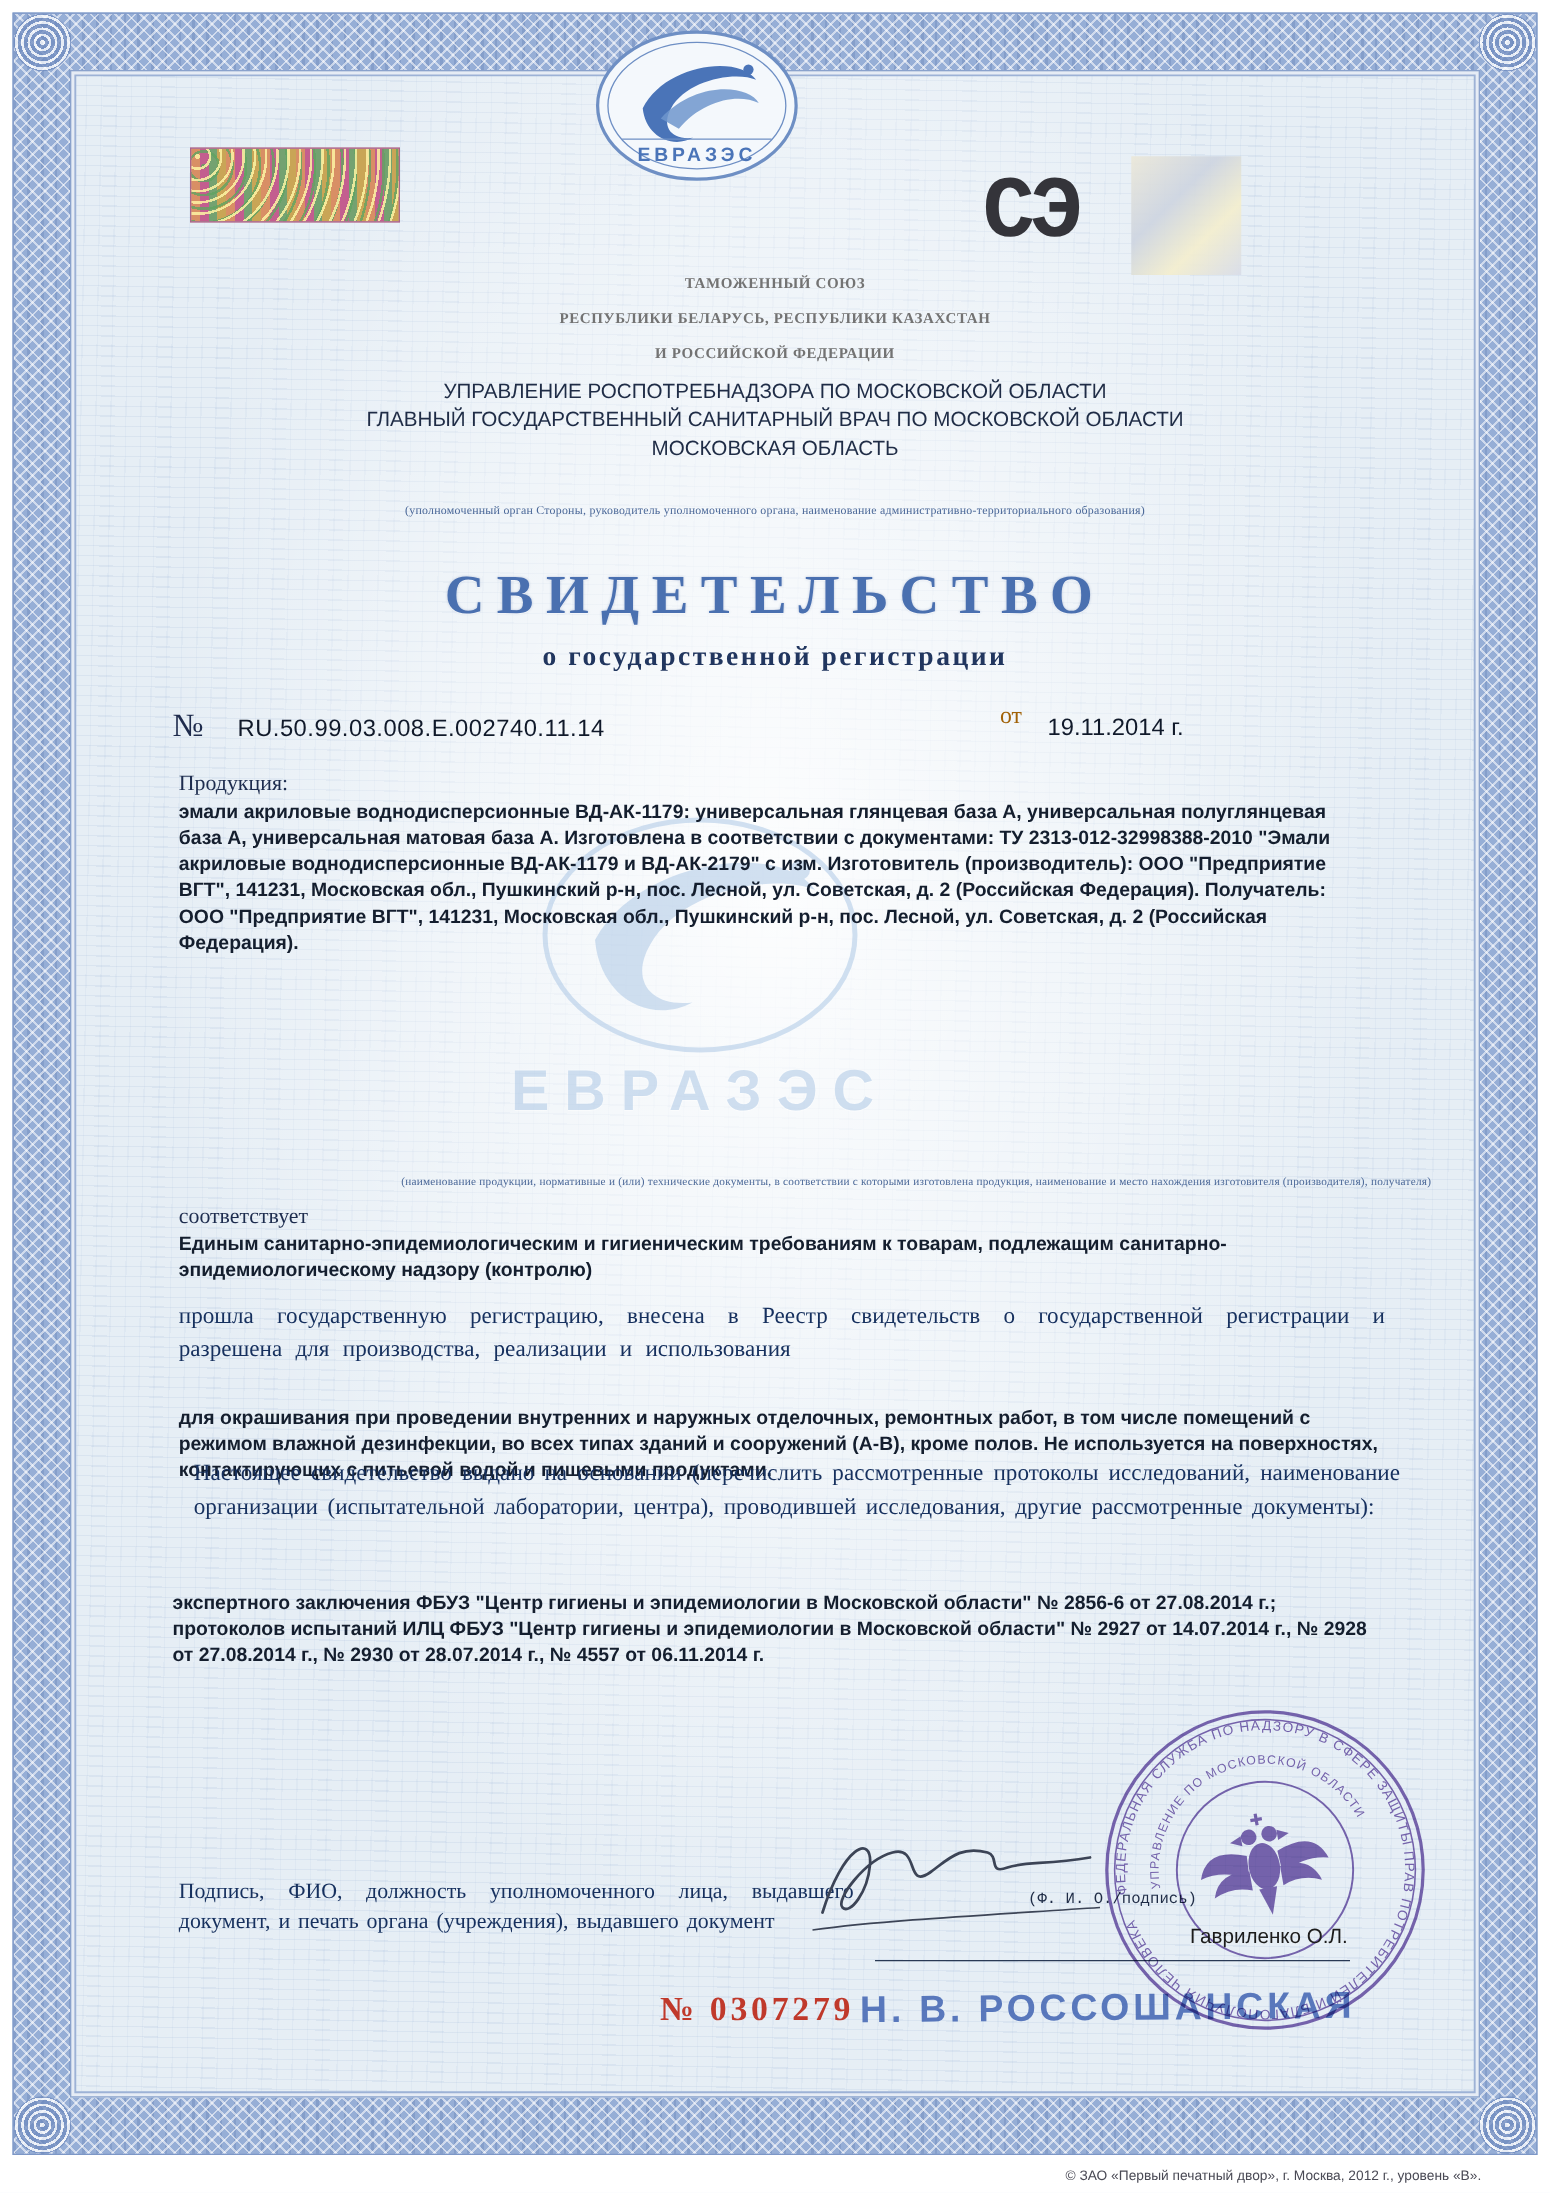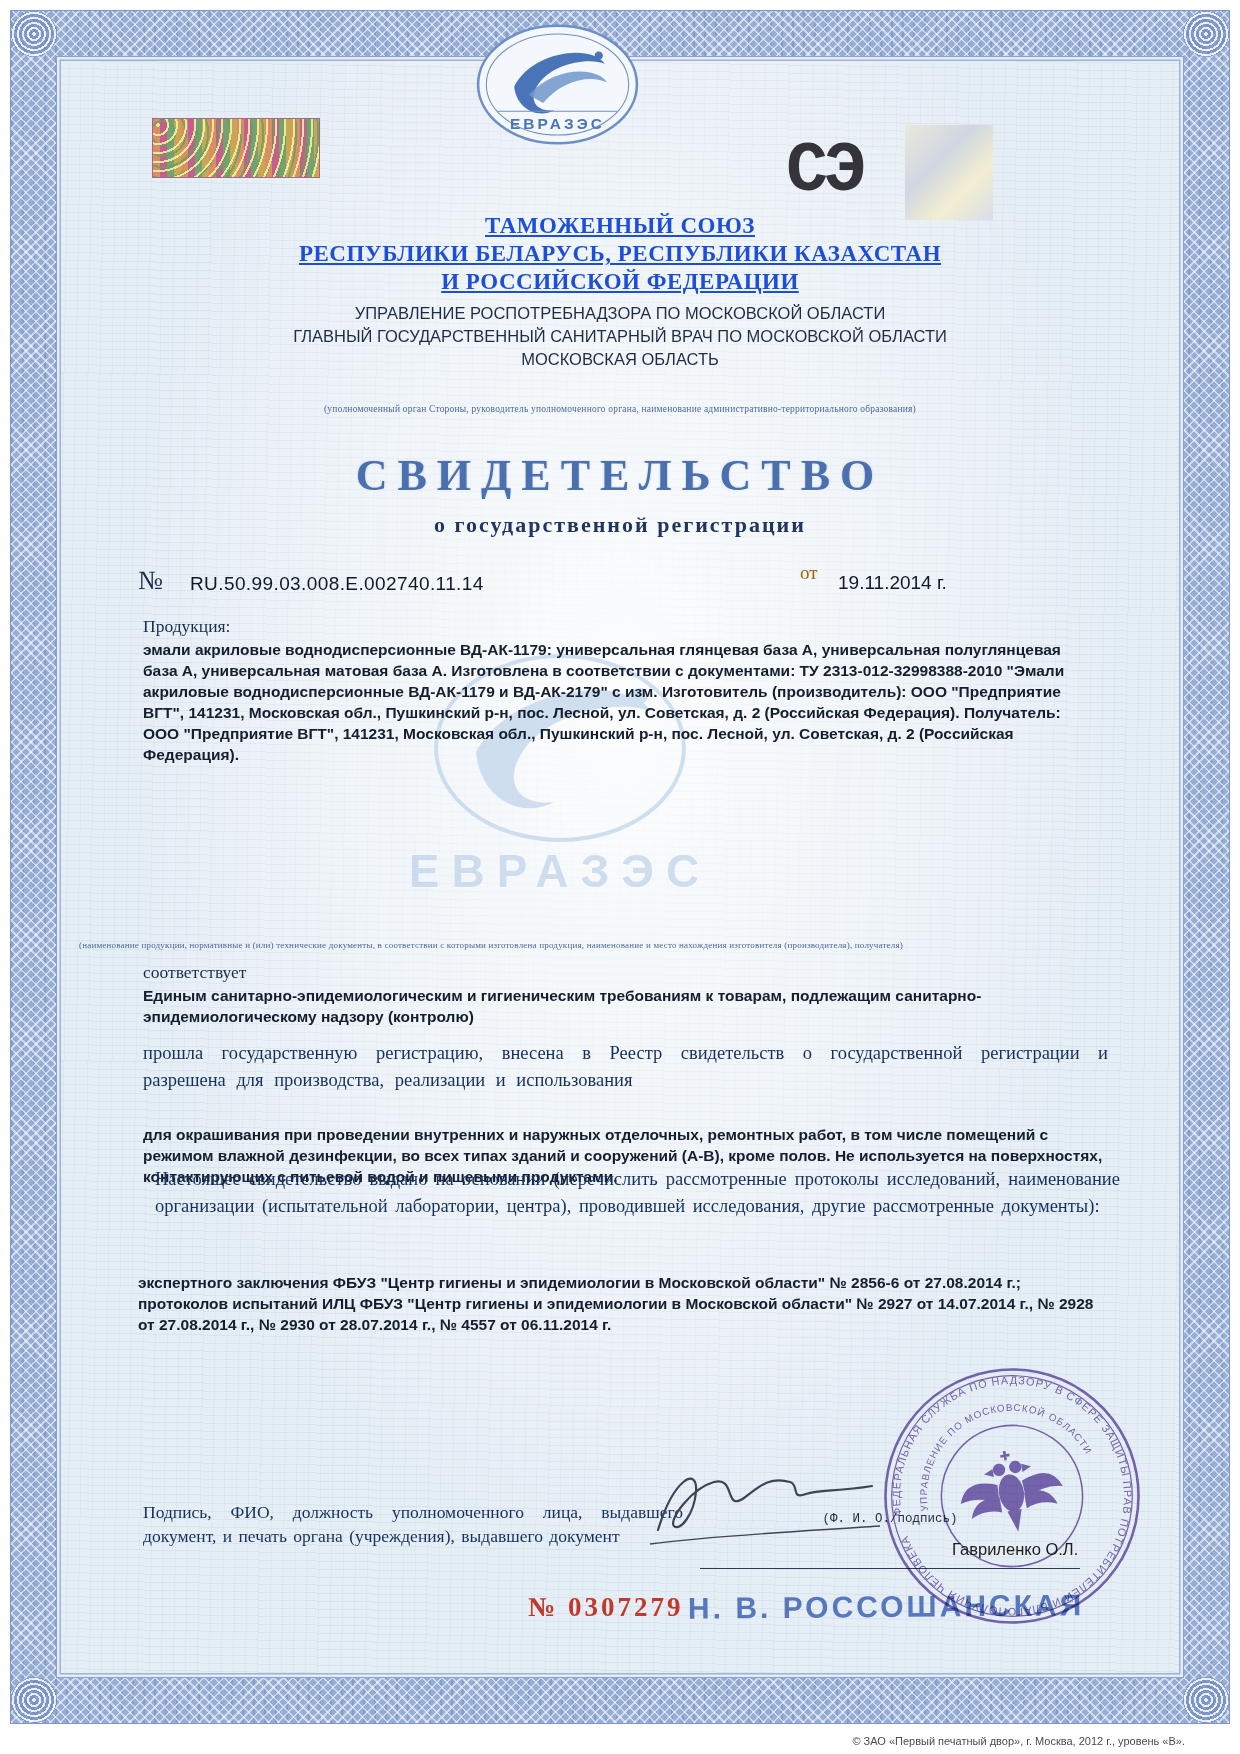--- a/index.html
+++ b/index.html
@@ -56,22 +56,22 @@
     left:905px; top:125px; width:88px; height:95px; z-index:3; opacity:.9;
     background:linear-gradient(135deg,#ece8d8 0%, #cdd4e0 38%, #f4eecd 68%, #d8dce8 100%);
   }
   .se-logo {
     left:786px; top:132px; z-index:4;
     font-family:Liberation Mono, monospace; font-weight:bold;
     font-size:70px; letter-spacing:-4px; color:#34343a;
   }
 
   
-  .union-titles { top:212px; font-weight:bold; font-size:23px; line-height:28px;
-                  color:#1d4ed8; letter-spacing:.5px;text-decoration:underline; }
+  .union-titles { top:212px; font-weight:bold; font-size:12px; line-height:28px;
+                  color:#737373; letter-spacing:.5px; }
   .authority    { top:302px; font-family:"Liberation Sans", sans-serif;
                   font-size:16.5px; line-height:23px; color:#1f2c46; }
   .tiny-note    { font-size:9.5px; color:#4b6898; letter-spacing:.2px; }
   .authority-note { top:404px; }
 
   .doc-title  { top:450px; font-weight:bold; font-size:44px; letter-spacing:10px;
                 color:#4a70b0; text-shadow:0 1px 0 rgba(255,255,255,.65), 0 0 2px rgba(40,70,140,.3); }
   .doc-subtitle { top:512px; font-weight:bold; font-size:22px; letter-spacing:2px; color:#21365f; }
 
   
@@ -84,21 +84,21 @@
 
   
   .serif-label { font-size:17.5px; color:#1d2c4e; }
   .sans-para   { font-family:"Liberation Sans", sans-serif; font-size:15.5px;
                  line-height:21px; color:#141e2e;font-weight:bold; }
   .serif-para  { font-size:18.5px; line-height:26.5px; color:#16305e;
                  text-align:justify; word-spacing:6px; }
 
   .product-label   { left:143px; top:616px; }
   .product-desc    { left:143px; top:639px; width:955px; }
-  .product-note    { left:79px;  top:940px; width:1050px; text-align:left; font-size:9px; }
+  .product-note    { left:95px;  top:940px; width:1050px; text-align:right; font-size:9px; }
   .compliance-intro{ left:143px; top:962px; }
   .compliance-text { left:143px; top:985px; width:955px; }
   .reg-para        { left:143px; top:1040px; width:965px; }
   .usage-para      { left:143px; top:1124px; width:965px; }
   .basis-intro     { left:143px; top:1166px; width:965px; word-spacing:3px;margin-left:12px; }
   .basis-docs      { left:138px; top:1272px; width:975px; }
   .validity-para   { left:143px; top:1394px; width:965px; }
   .sign-label      { left:143px; top:1500px; width:540px; font-size:17.5px;
                      line-height:24px; color:#16305e; text-align:justify; word-spacing:2px; }
 

